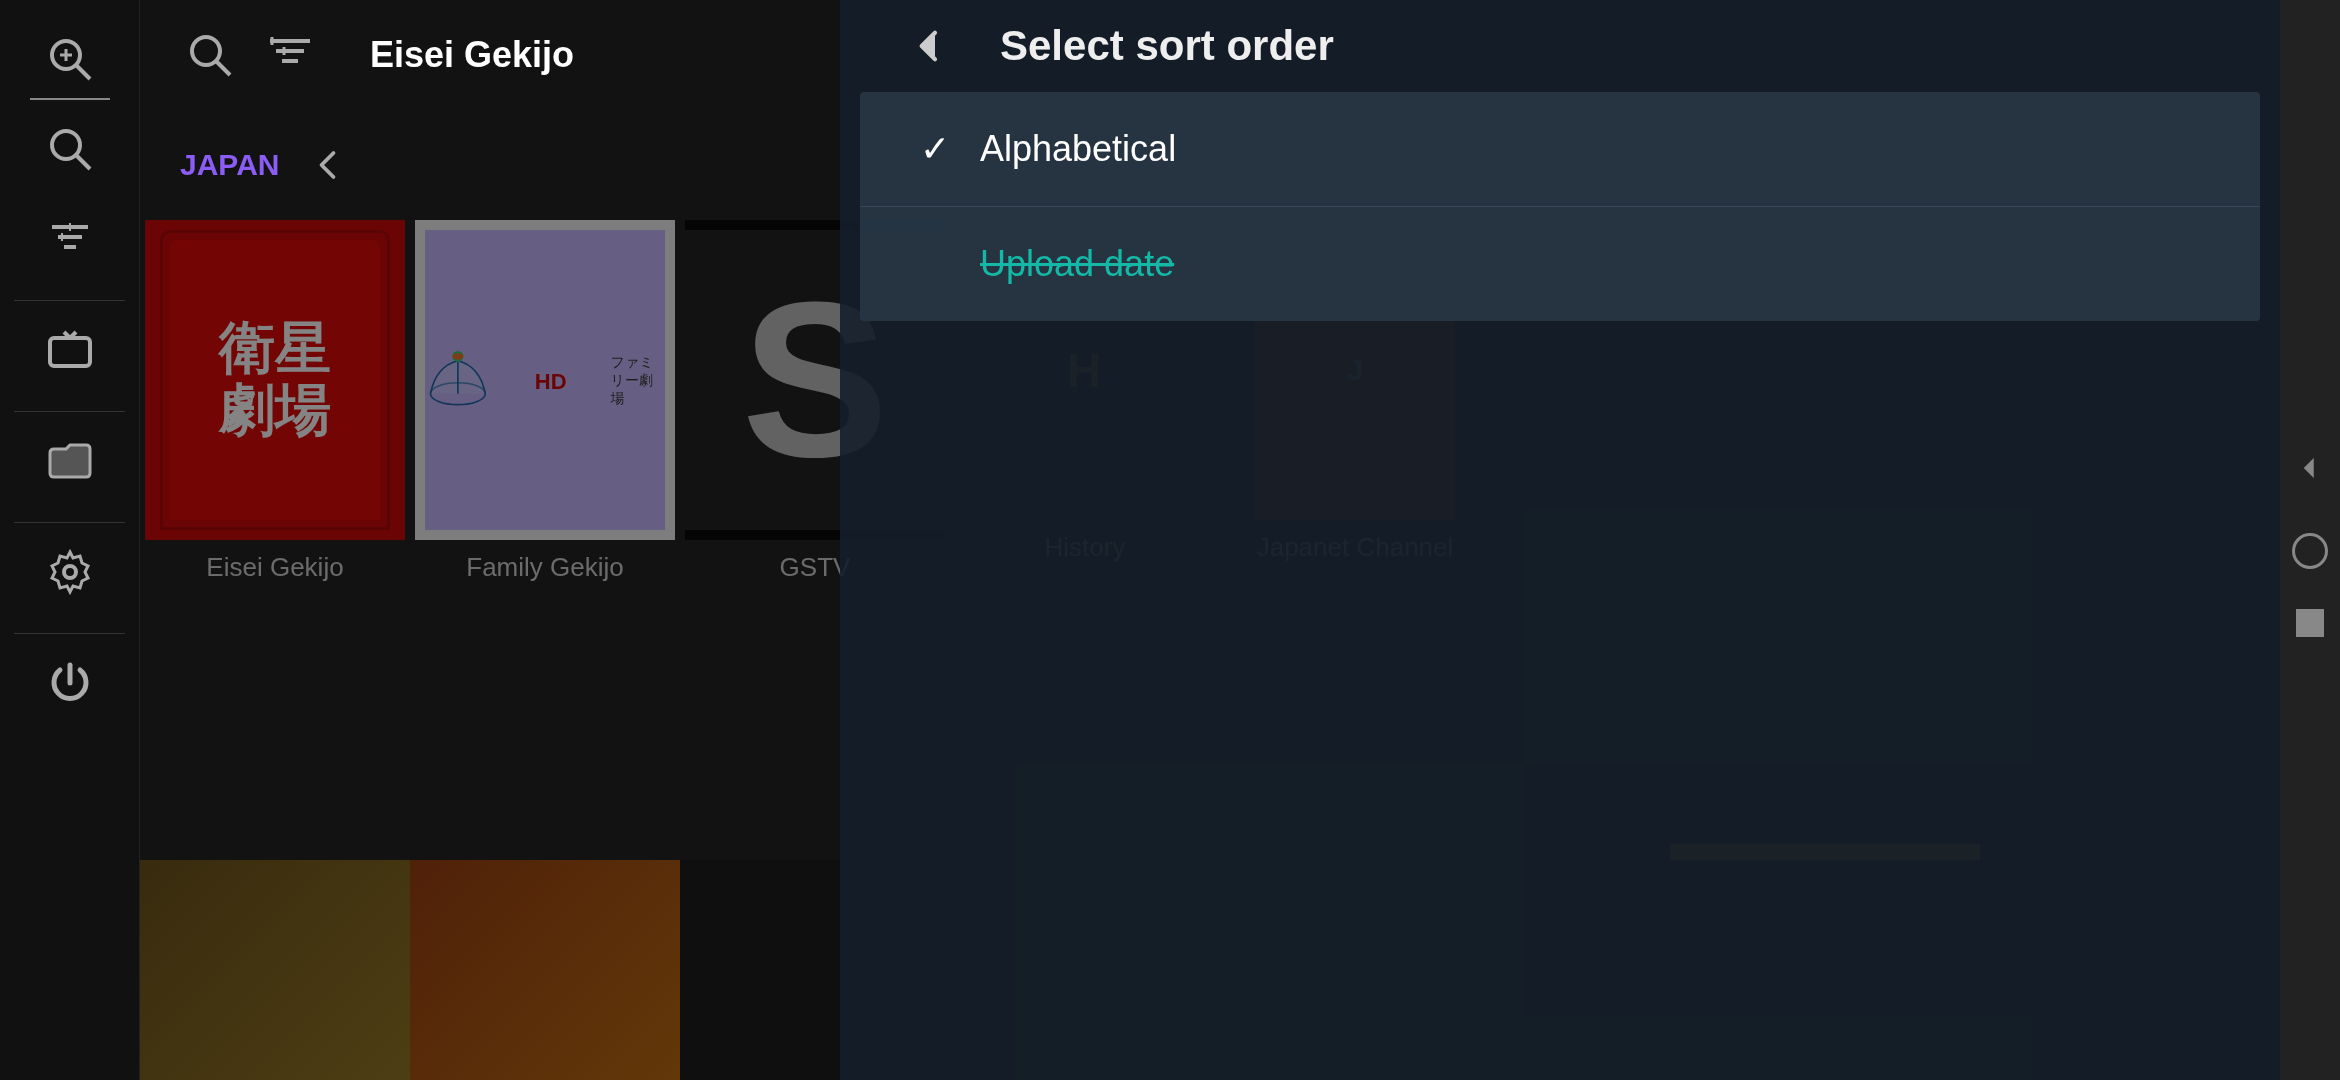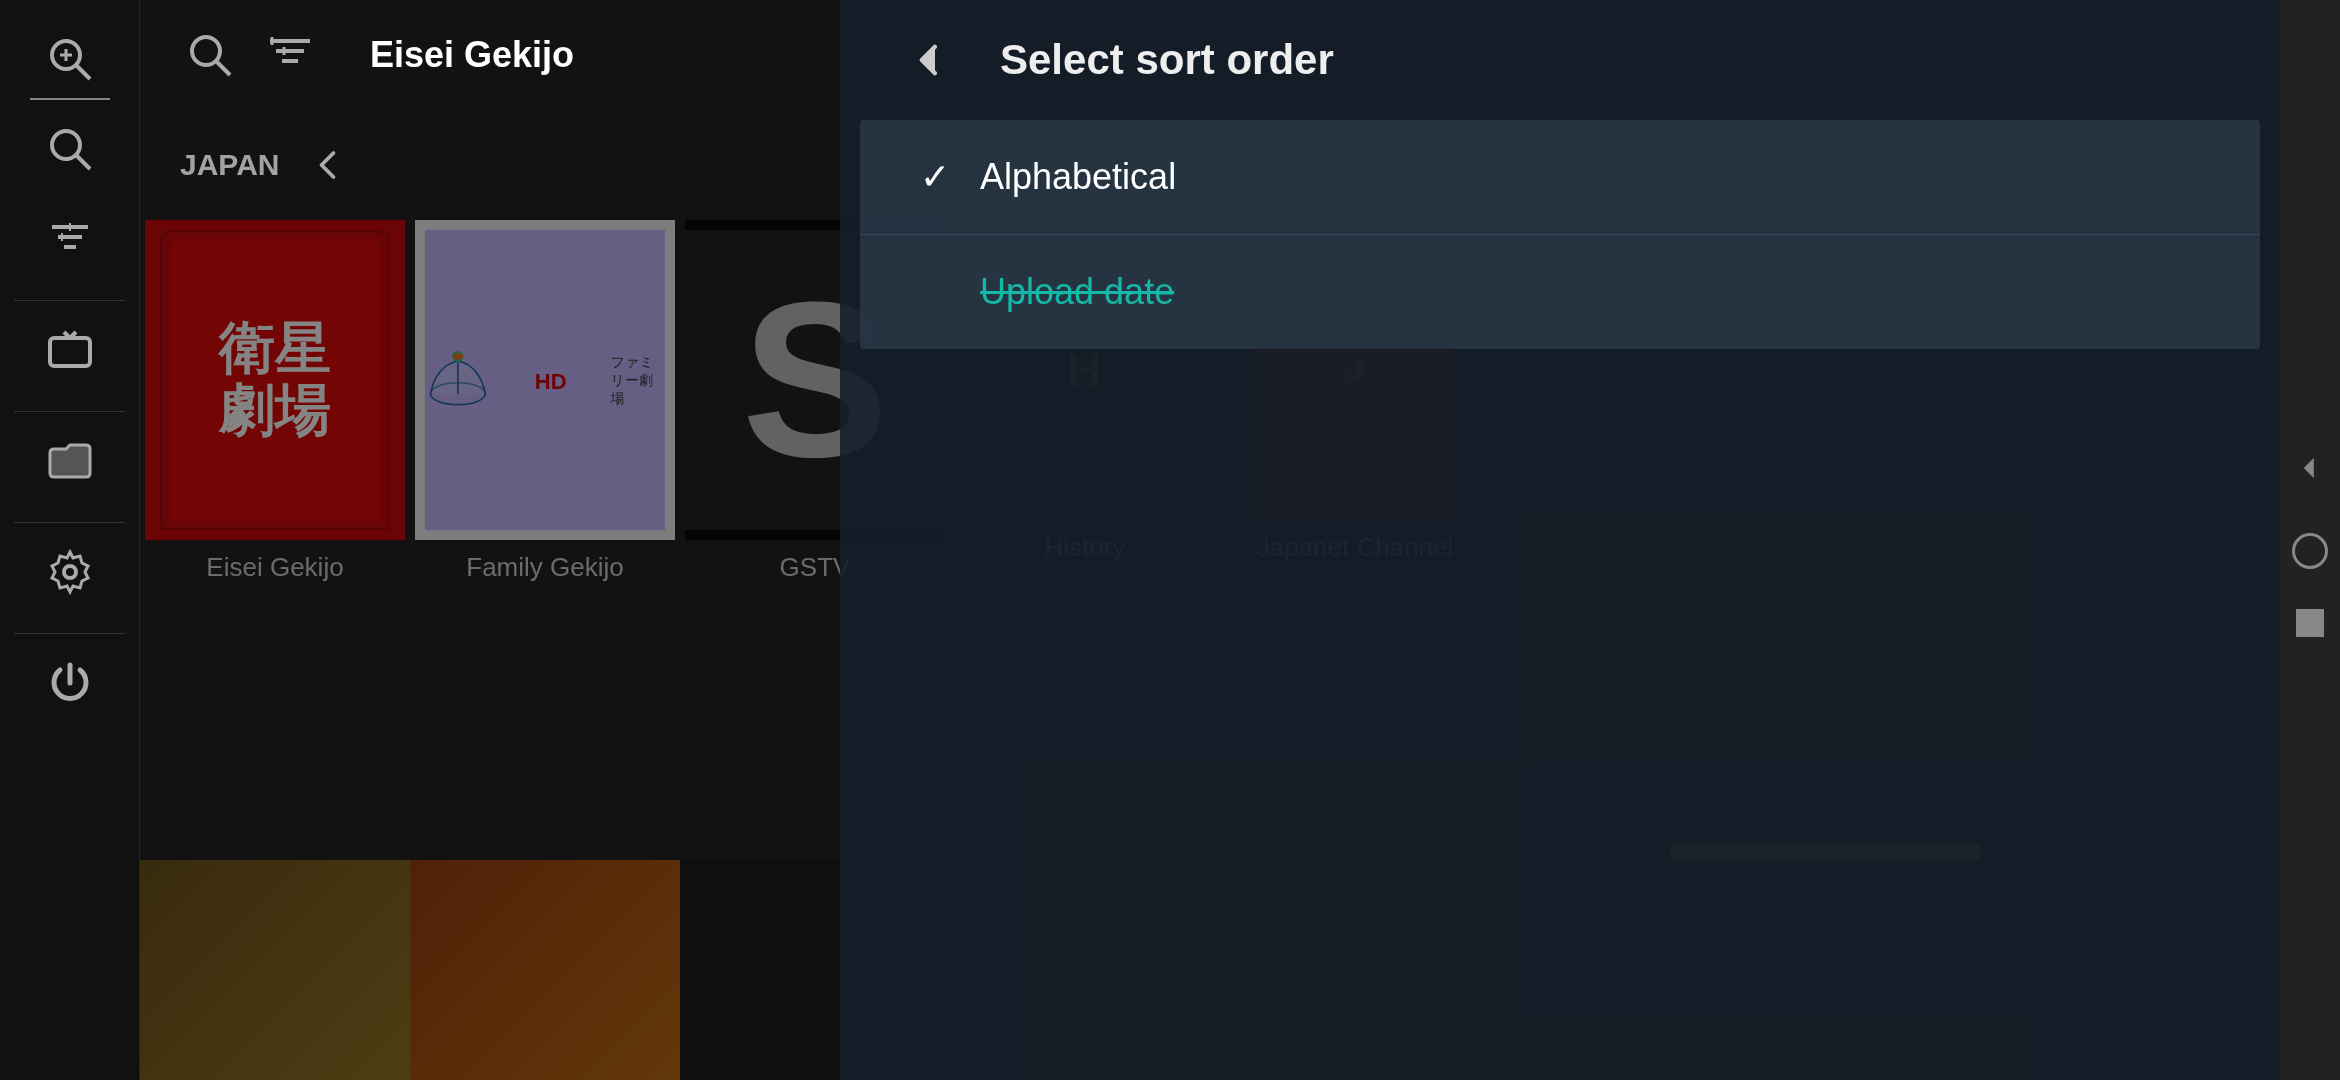--- a/index.html
+++ b/index.html
@@ -123,21 +123,21 @@
       position: absolute;
       left: 840px;
       top: 0;
       width: calc(100% - 840px - 60px);
       height: 100%;
       background: rgba(20, 30, 40, 0.95);
       z-index: 20;
     }
 
     .sort-header {
-      height: 120px;
+      height: 92px;
       display: flex;
       align-items: center;
       padding: 4px 60px;
       gap: 40px;
     }
 
     .sort-back-btn {
       width: 60px;
       height: 60px;
       display: flex;
@@ -366,21 +366,21 @@
           <line x1="5" y1="10" x2="19" y2="10" stroke="#aaa" stroke-width="2"></line>
           <line x1="8" y1="15" x2="16" y2="15" stroke="#aaa" stroke-width="2"></line>
           <line x1="3" y1="3" x2="3" y2="7" stroke="#aaa" stroke-width="1.5"></line>
           <line x1="9" y1="8" x2="9" y2="12" stroke="#aaa" stroke-width="1.5"></line>
         </svg>
       </div>
     </div>
     <div style="color:#fff;font-size:36px;font-weight:bold;margin-left:20px;">Eisei Gekijo</div>
   </div>
   <div class="header-bottom">
-    <div style="color:#a3a3a3;font-size:30px;font-weight:bold;">JAPAN</div>
+    <div style="color:#8b5cf6;font-size:30px;font-weight:bold;">JAPAN</div>
     <div style="width:60px;height:60px;display:flex;align-items:center;justify-content:center;cursor:pointer;">
       <svg width="36" height="36" viewBox="0 0 24 24" fill="none">
         <polyline points="15,4 7,12 15,20" stroke="#aaa" stroke-width="2.5" stroke-linecap="round" stroke-linejoin="round"></polyline>
       </svg>
     </div>
   </div>
 </div>
 
 <div class="content">
 

